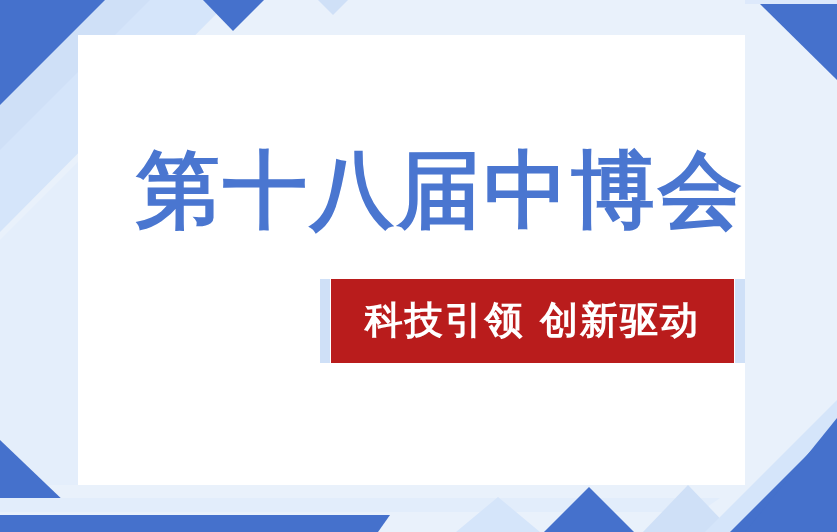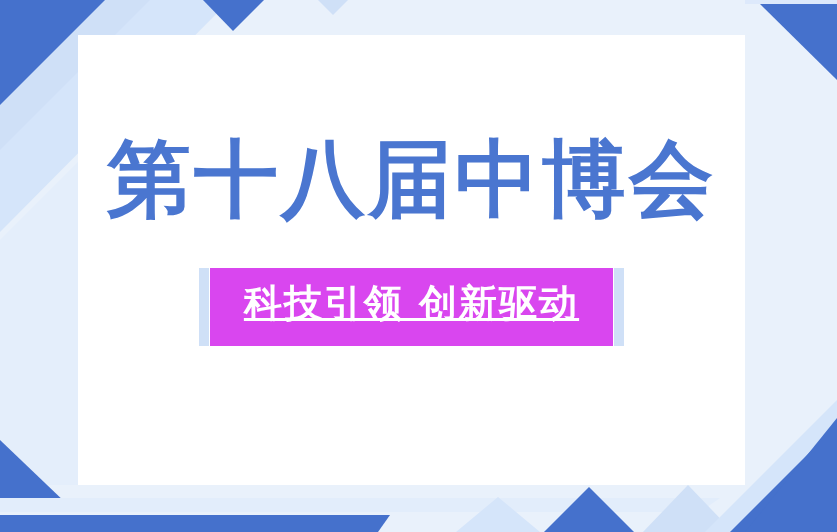--- a/index.html
+++ b/index.html
@@ -32,26 +32,26 @@
     top: 35px;
     width: 667px;
     height: 450px;
     background: #ffffff;
   }
 
   
   .content {
     position: absolute;
     left: 78px;
-    top: 24px;
+    top: 35px;
     width: 667px;
     height: 450px;
     display: flex;
     flex-direction: column;
-    align-items: center;
+    align-items: flex-end;
     justify-content: flex-start;
   }
 
   .title {
     margin-top: 113px;
     font-size: 84px;
     line-height: 1;
     font-weight: bold;
     color: #4a76d0;
     letter-spacing: 3px;
@@ -65,29 +65,28 @@
     align-items: stretch;
   }
   .edge {
     width: 10px;
     background: #cfe0f7;
   }
   .edge.left  { margin-right: 1px; }
   .edge.right { margin-left: 1px; }
 
   .subtitle {
-    background: #d946ef;
+    background: #b91c1c;
     color: #ffffff;
     font-size: 38px;
     line-height: 1;
     font-weight: bold;
     letter-spacing: 2px;
-    padding: 16px 34px 24px 34px;
+    padding: 22px 34px 24px 34px;
     white-space: nowrap;
-    text-decoration: underline;
   }
 </style>
 </head>
 <body>
 
 <div id="poster">
 
   <svg class="deco" viewBox="0 0 837 532" width="837" height="532" preserveAspectRatio="none">
 
     <rect x="0" y="0" width="837" height="532" fill="#e9f1fb"></rect>

